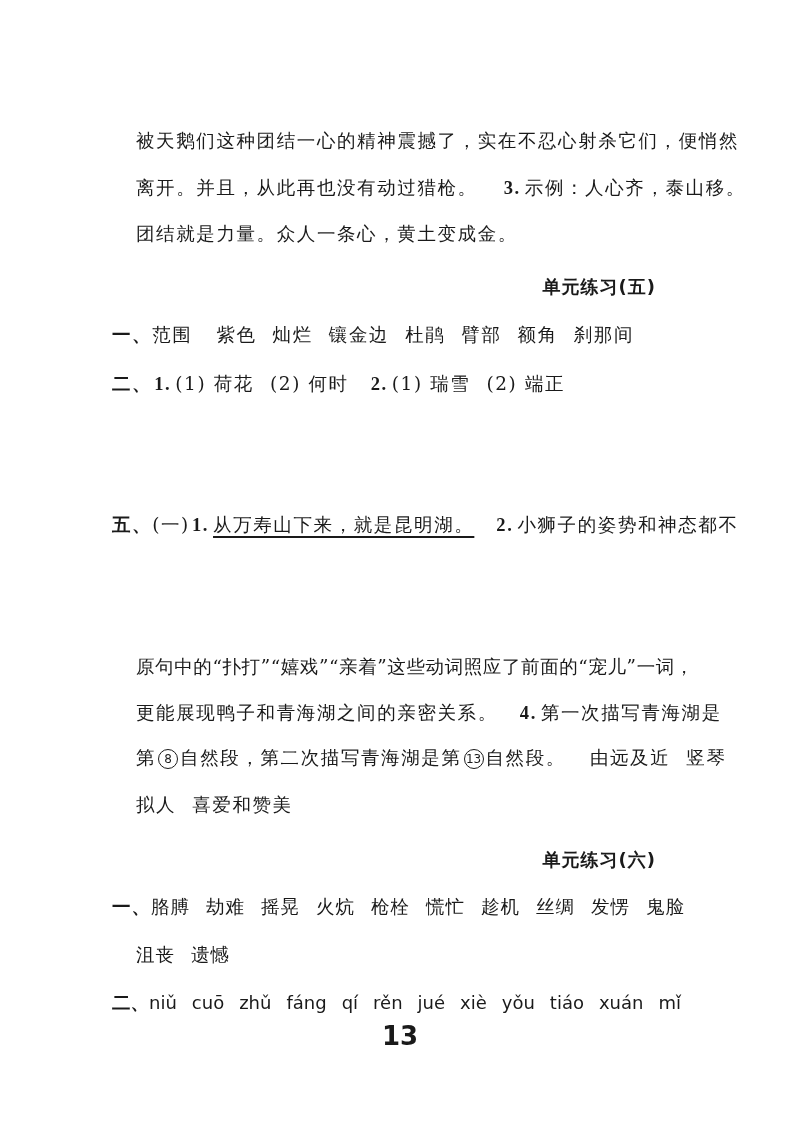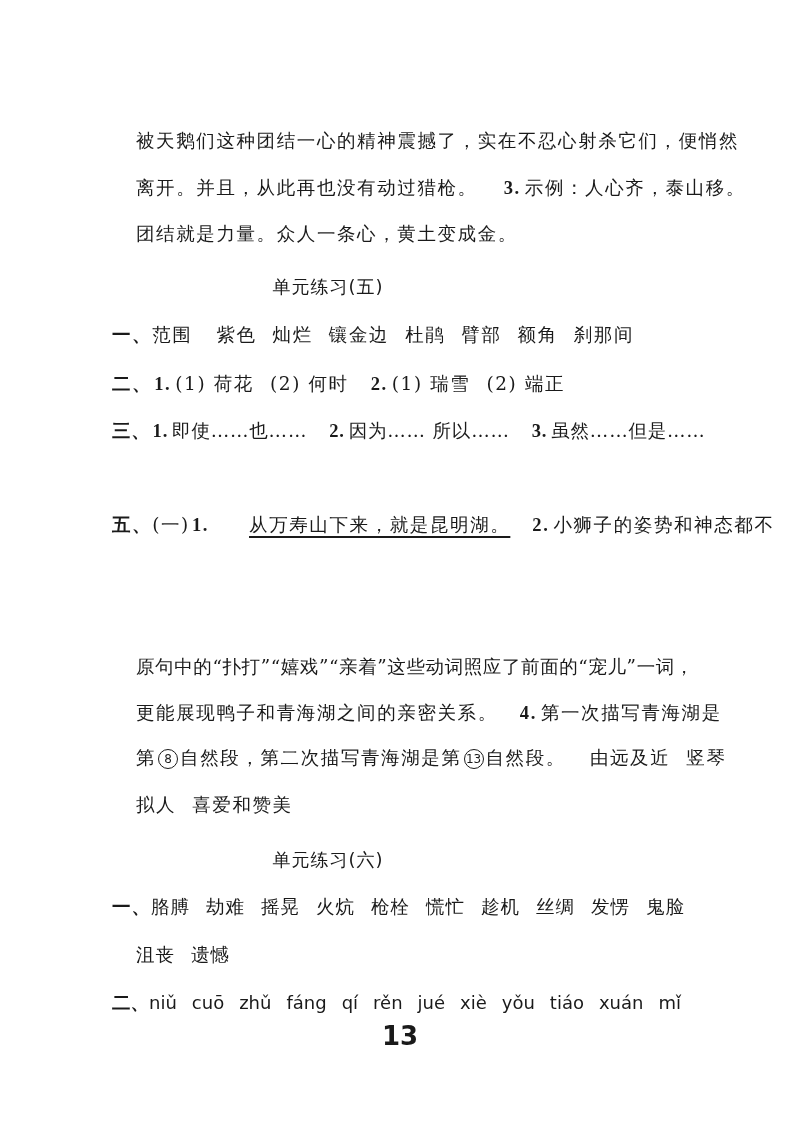--- a/index.html
+++ b/index.html
@@ -6,23 +6,23 @@
   body { width: 800px; height: 1124px; position: relative; overflow: hidden;
          font-family: "DejaVu Serif", "Liberation Serif", serif; color: #1a1a1a; }
   .page { position: absolute; left: 0; top: 8px; width: 800px; height: 1124px; }
   .line { position: absolute; left: 136px; width: 540px; font-size: 18.5px; line-height: 24px;
           white-space: nowrap; letter-spacing: 1.6px; }
   .lbl { font-family: "DejaVu Sans", "Liberation Sans", sans-serif; font-weight: bold; }
   .num { font-family: "Liberation Serif", "DejaVu Serif", serif; font-weight: bold; margin-left: 22px; margin-right: 4px; }
   .num.first { margin-left: 2px; }
   .sp { display: inline-block; width: 16px; }
   .sp2 { display: inline-block; width: 24px; }
-  .title { position: absolute; left: 0; width: 656px; text-align: center; font-size: 18px;
-           font-weight: normal; font-family: "DejaVu Sans", "Liberation Sans", sans-serif; letter-spacing: 1px; }
-  .ul { text-decoration: underline; text-underline-offset: 5px; text-decoration-thickness: 1.5px; margin-left: 36px; }
+  .title { position: absolute; left: 0; width: 656px; text-align: right; font-size: 18px;
+           font-weight: bold; font-family: "DejaVu Sans", "Liberation Sans", sans-serif; letter-spacing: 1px; }
+  .ul { text-decoration: underline; text-underline-offset: 5px; text-decoration-thickness: 1.5px; }
   .pinyin { font-family: "DejaVu Sans", "Liberation Sans", sans-serif; letter-spacing: 0; font-size: 18px; }
   .pinyin span.py { margin-right: 15px; text-align: center; }
   .pagenum { position: absolute; left: 0; width: 800px; text-align: center; top: 1013px;
              font-size: 26px; font-weight: bold; font-family: "DejaVu Sans", "Liberation Sans", sans-serif; }
   .circ { display: inline-block; width: 18px; height: 18px; border: 1.4px solid #1a1a1a; border-radius: 50%;
           font-size: 12px; line-height: 18px; text-align: center; letter-spacing: 0; vertical-align: 1px;
           font-family: "DejaVu Sans", sans-serif; margin: 0 2px; }
 </style>
 </head>
 <body>
@@ -42,23 +42,20 @@
   <div class="title" style="top:267px">单元练习(五)</div>
 
   <div class="line" style="top:315px; left:112px">
     <span class="lbl">一、</span><span>范围</span><span class="sp2"></span><span>紫色</span><span class="sp"></span><span>灿烂</span><span class="sp"></span><span>镶金边</span><span class="sp"></span><span>杜鹃</span><span class="sp"></span><span>臂部</span><span class="sp"></span><span>额角</span><span class="sp"></span><span>刹那间</span>
   </div>
 
   <div class="line" style="top:364px; left:112px">
     <span class="lbl">二、</span><span class="num first">1.</span><span>(1) 荷花</span><span class="sp"></span><span>(2) 何时</span><span class="num">2.</span><span>(1) 瑞雪</span><span class="sp"></span><span>(2) 端正</span>
   </div>
 
-  <div class="line" style="top:411px; left:112px; letter-spacing:0.8px">
-    <span class="lbl">三、</span><span class="num first">1.</span><span>即使……也……</span><span class="num">2.</span><span>因为…… 所以……</span><span class="num">3.</span><span>虽然……但是……</span>
-  </div>
 
 
   <div class="line" style="top:505px; left:112px">
     <span class="lbl">五、</span><span>(一)</span><span class="num first">1.</span><span class="ul">从万寿山下来，就是昆明湖。</span><span class="num">2.</span><span>小狮子的姿势和神态都不</span>
   </div>
 
 
 
   <div class="line" style="top:647px; letter-spacing:0.6px">
     <span>原句中的“扑打”“嬉戏”“亲着”这些动词照应了前面的“宠儿”一词，</span>

